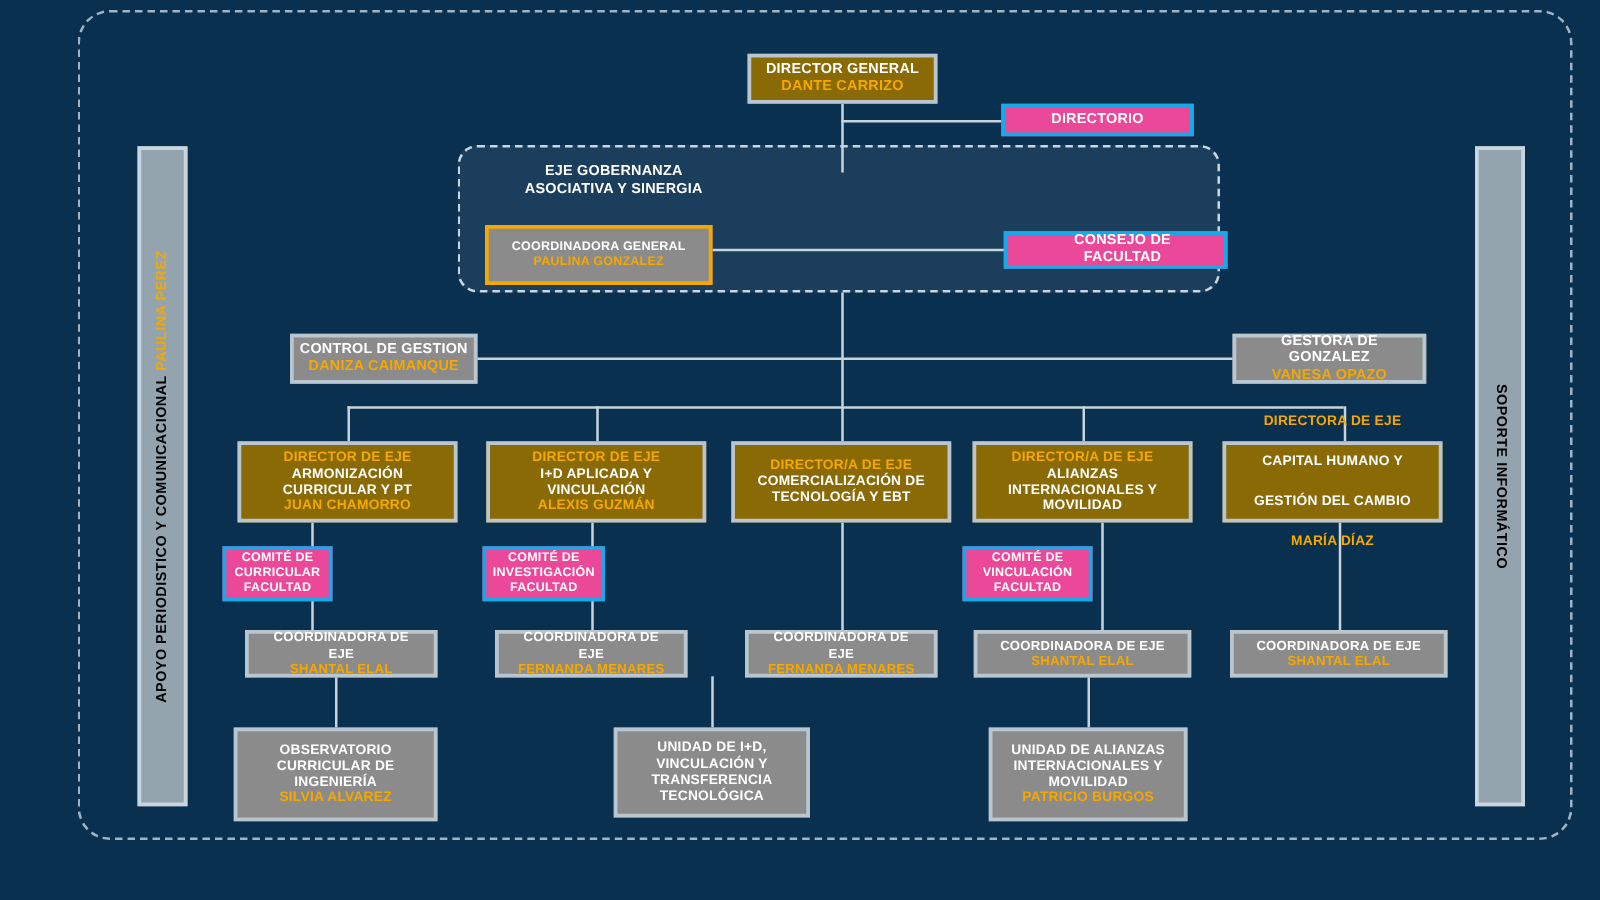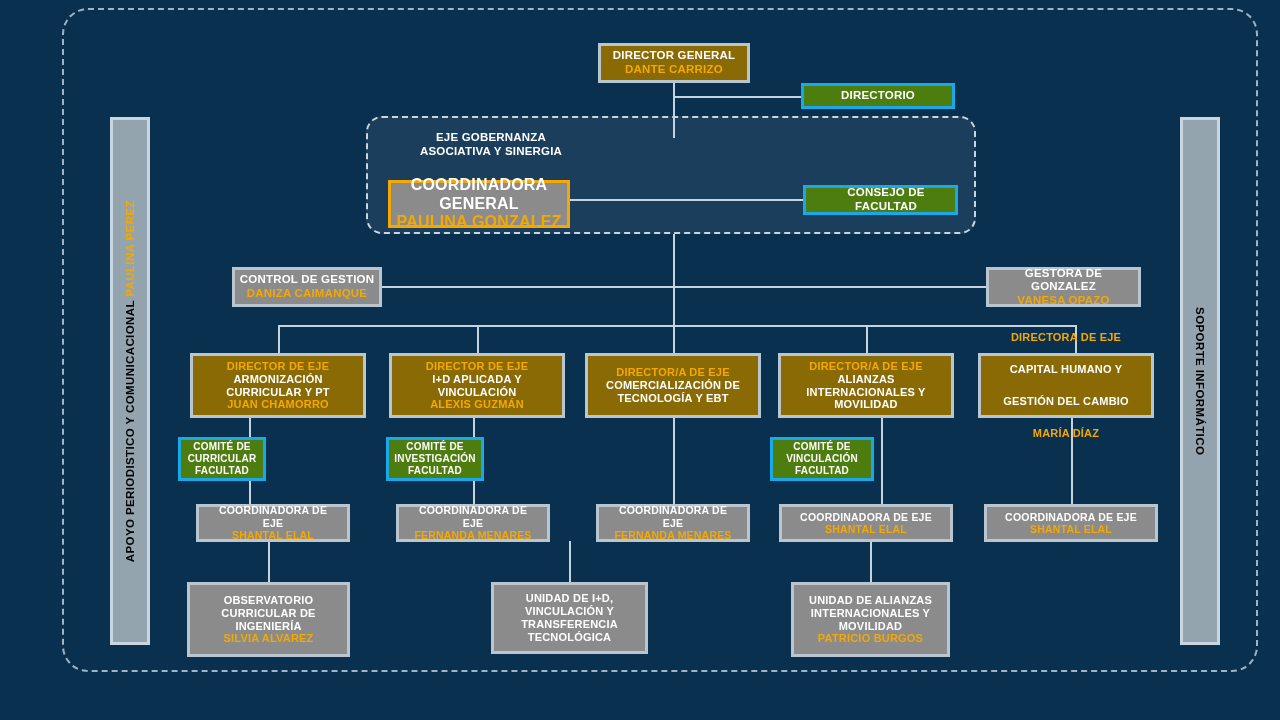--- a/index.html
+++ b/index.html
@@ -74,21 +74,21 @@
     border: 3px solid #b9c6cf;
   }
   .gold .t { color: #ffffff; }
   .gold .hdr { color: #f5a800; }
 
   .grey {
     background: #8b8b8b;
     border: 3px solid #b9c6cf;
   }
   .blue {
-    background: #4d7c0f;
+    background: #ec4899;
     border: 3px solid #17a9e8;
     color: #ffffff;
   }
   .gold-outline {
     background: #8b8b8b;
     border: 3px solid #f5a800;
   }
 
   
   .rail {
@@ -177,26 +177,26 @@
   <div class="node blue" style="left:801px; top:83px; width:154px; height:26px; font-size:11.5px;">
     <span>DIRECTORIO</span>
   </div>
 
   <div class="plain" style="left:396px; top:130px; width:190px; font-size:11.5px;">
     <div>EJE GOBERNANZA</div>
     <div>ASOCIATIVA Y SINERGIA</div>
   </div>
 
 
-  <div class="node gold-outline" style="left:388px; top:180px; width:182px; height:48px; font-size:16px;">
+  <div class="node gold-outline" style="left:388px; top:180px; width:182px; height:48px; font-size:10px;">
     <span class="t">COORDINADORA GENERAL</span>
     <span class="n">PAULINA GONZALEZ</span>
   </div>
 
-  <div class="node blue" style="left:803px; top:185px; width:155px; height:30px; font-size:11.5px;padding-left:15px;">
+  <div class="node blue" style="left:803px; top:185px; width:179px; height:30px; font-size:11.5px;padding-left:15px;">
     <span>CONSEJO DE</span>
     <span>FACULTAD</span>
   </div>
 
   <div class="node grey" style="left:232px; top:267px; width:150px; height:40px; font-size:11.5px;">
     <span class="t">CONTROL DE GESTION</span>
     <span class="n">DANIZA CAIMANQUE</span>
   </div>
 
   <div class="node grey" style="left:986px; top:267px; width:155px; height:40px; font-size:11.5px;">

